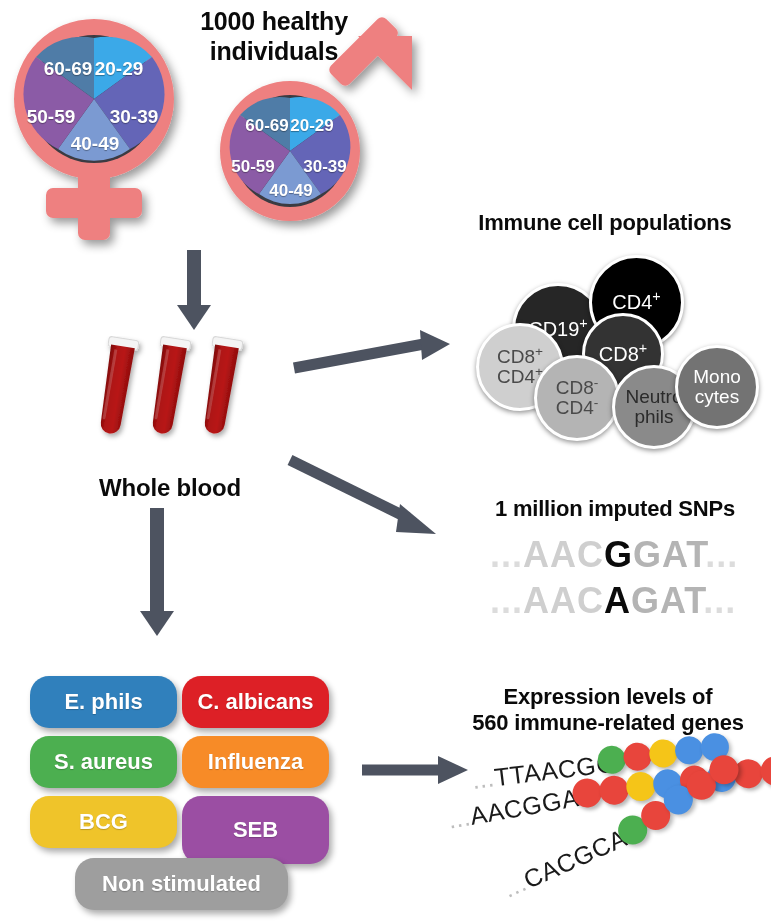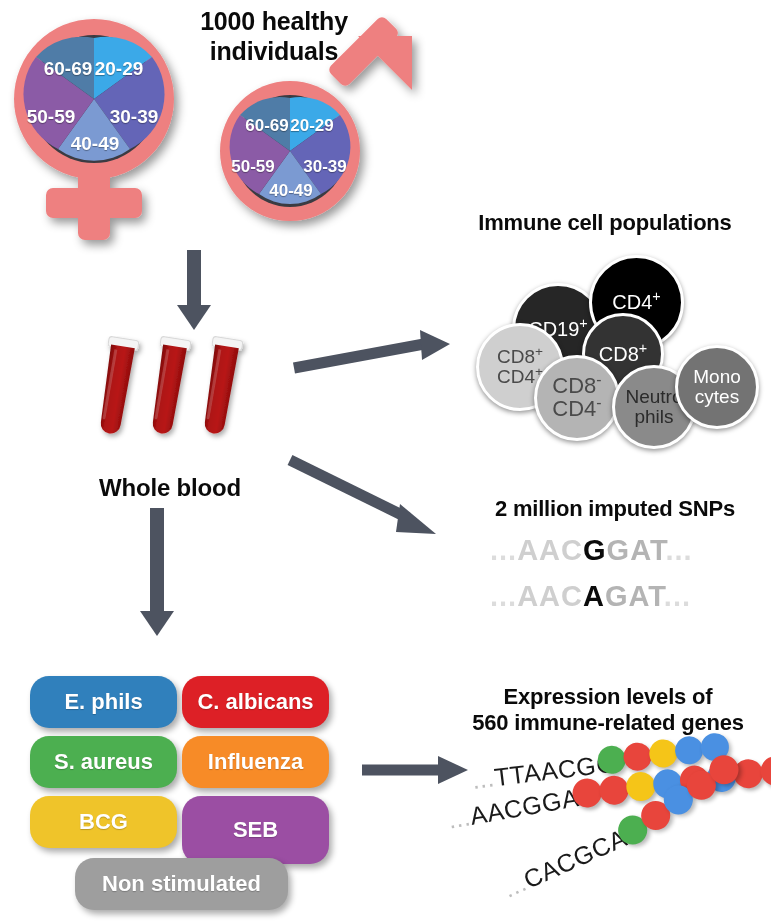--- a/index.html
+++ b/index.html
@@ -50,21 +50,21 @@
     color:#fff;font-weight:bold;font-size:22px;
     box-shadow:3px 4px 6px rgba(0,0,0,.33);
     text-shadow:0 1px 1px rgba(0,0,0,.22);
     box-sizing:border-box;
   }
 
   
   .snp-row{
     position:absolute;white-space:nowrap;
     font-family:"Liberation Sans","DejaVu Sans",sans-serif;
-    font-weight:bold;font-size:29px;letter-spacing:1px;
+    font-weight:bold;font-size:36px;letter-spacing:1px;
     color:#c9c9c9;
   }
   .snp-row .dim{color:#cfcfcf;}
   .snp-row .mid{color:#b4b4b4;}
   .snp-row .hot{color:#0b0b0b;}
   .snp-row .fade{color:#dcdcdc;}
 
   
   .strand{position:absolute;transform-origin:left center;}
   .strand-text{
@@ -229,41 +229,41 @@
       <div>
         <span>CD8<sup>+</sup></span>
         <span>CD4<sup>+</sup></span>
       </div>
     </div>
     <div class="cell" style="left: 110px; top: 68px; width: 82px; height: 82px; background: rgb(51, 51, 51); color: rgb(255, 255, 255); font-size: 20px; z-index: 14;">
       <div>
         <span>CD8<sup>+</sup></span>
       </div>
     </div>
-    <div class="cell" style="left: 62px; top: 110px; width: 86px; height: 86px; background: rgb(180, 180, 180); color: rgb(74, 74, 74); font-size: 22px; z-index: 15;">
+    <div class="cell" style="left: 62px; top: 110px; width: 86px; height: 86px; background: rgb(180, 180, 180); color: rgb(74, 74, 74); font-size: 19px; z-index: 15;">
       <div>
         <span>CD8<sup>-</sup></span>
         <span>CD4<sup>-</sup></span>
       </div>
     </div>
     <div class="cell" style="left: 140px; top: 120px; width: 84px; height: 84px; background: rgb(138, 138, 138); color: rgb(43, 43, 43); font-size: 19px; z-index: 16;">
       <div>
         <span>Neutro</span>
         <span>phils</span>
       </div>
     </div>
     <div class="cell" style="left: 203px; top: 100px; width: 84px; height: 84px; background: #737373; color: rgb(255, 255, 255); font-size: 19px; z-index: 17;">
       <div>
         <span>Mono</span>
         <span>cytes</span>
       </div>
     </div>
   </div>
 
-<div class="abs heading nosel" style="left:460px;top:496px;width:310px;font-size:22px;">2 million imputed SNPs</div>
+<div class="abs heading nosel" style="left:460px;top:496px;width:310px;font-size:22px;">1 million imputed SNPs</div>
 
 <div class="abs" style="left:490px;top:534px;width:260px;height:90px;">
   <div class="snp-row" style="left:0;top:0;">
     <span class="fade">...</span><span class="dim">AAC</span><span class="hot">G</span><span class="mid">GAT</span><span class="fade">...</span>
   </div>
   <div class="snp-row" style="left:0;top:46px;">
     <span class="fade">...</span><span class="dim">AAC</span><span class="hot">A</span><span class="mid">GAT</span><span class="fade">...</span>
   </div>
 </div>
 

